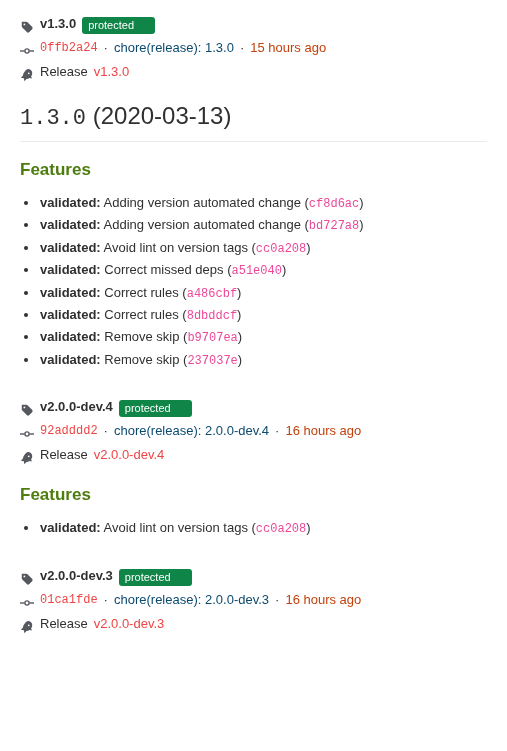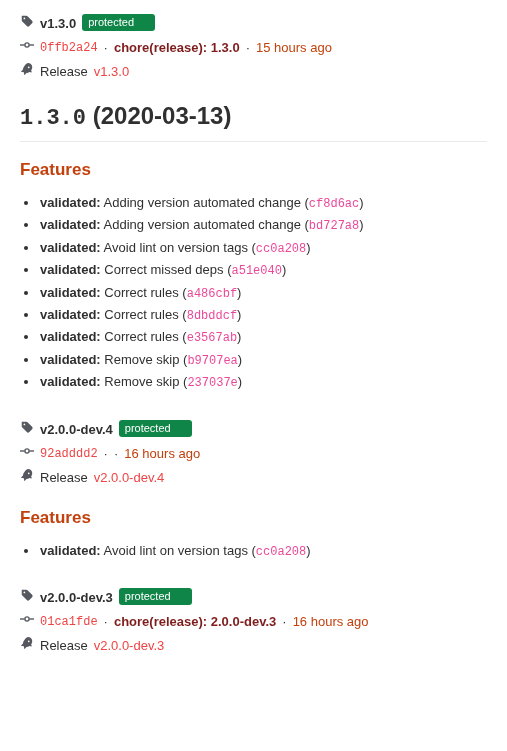--- a/index.html
+++ b/index.html
@@ -5,54 +5,54 @@
   * { box-sizing: border-box; margin: 0; padding: 0; -webkit-font-smoothing: antialiased; }
   body {
     font-family: -apple-system, BlinkMacSystemFont, "Segoe UI", Helvetica, Arial, sans-serif;
     color: #303030;
     background: #fff;
     padding: 14px 20px 40px 20px;
     width: 507px;
     font-size: 13px;
   }
   .release { margin-bottom: 24px; }
-  .row { display: flex; align-items: flex-start; gap: 6px; margin-bottom: 4px; line-height: 20px; }
+  .row { display: flex; align-items: flex-end; gap: 6px; margin-bottom: 4px; line-height: 20px; }
   .row .icon { width: 14px; height: 14px; color: #55585f; display:inline-flex; align-items:center; justify-content:center; flex-shrink: 0; }
   .row .icon svg { display:block; }
   .tag-name { font-weight: 600; color: #303030; }
   .badge {
     background: #108548;
     color: #fff;
     font-size: 11px;
     font-weight: 400;
     padding: 1px 21px 2px 6px;
     border-radius: 3px;
     line-height: 14px;
   }
   .link { color: #ef4444; text-decoration: none; }
   .link.mono { font-family: "SFMono-Regular", Consolas, "Liberation Mono", Menlo, monospace; font-size: 12px; }
-  .commit-text { color: #7f1d1d; font-weight: bold; }
+  .commit-text { color: #0c4a6e; }
   .sep { color: #303030; }
   .time { color: #c2410c; }
 
   .body { margin-top: 20px; }
   h1.heading {
     font-size: 24px;
-    font-weight: 700;
+    font-weight: 400;
     padding-bottom: 10px;
     border-bottom: 1px solid #eaeaea;
     margin-bottom: 18px;
     color: #303030;
   }
   h1.heading .ver { font-family: "SFMono-Regular", Consolas, "Liberation Mono", Menlo, monospace; font-size: 22px; }
   h2.sub {
     font-size: 17px;
     font-weight: 600;
     margin: 18px 0 12px 0;
-    color: #c2410c;
+    color: #4d7c0f;
   }
   ul.features {
     list-style: none;
     padding-left: 20px;
     margin-bottom: 26px;
   }
   ul.features li {
     position: relative;
     line-height: 1.7;
     color: #303030;
@@ -115,21 +115,20 @@
       <div class="body">
         <h1 class="heading"><span class="ver">1.3.0</span> <span>(2020-03-13)</span></h1>
         <h2 class="sub">Features</h2>
         <ul class="features">
           <li><span class="lbl">validated:</span> <span>Adding version automated change</span> (<span class="hash">cf8d6ac</span>)</li>
           <li><span class="lbl">validated:</span> <span>Adding version automated change</span> (<span class="hash">bd727a8</span>)</li>
           <li><span class="lbl">validated:</span> <span>Avoid lint on version tags</span> (<span class="hash">cc0a208</span>)</li>
           <li><span class="lbl">validated:</span> <span>Correct missed deps</span> (<span class="hash">a51e040</span>)</li>
           <li><span class="lbl">validated:</span> <span>Correct rules</span> (<span class="hash">a486cbf</span>)</li>
           <li><span class="lbl">validated:</span> <span>Correct rules</span> (<span class="hash">8dbddcf</span>)</li>
-          <li><span class="lbl">validated:</span> <span>Correct rules</span> (<span class="hash">e3567ab</span>)</li>
           <li><span class="lbl">validated:</span> <span>Remove skip</span> (<span class="hash">b9707ea</span>)</li>
           <li><span class="lbl">validated:</span> <span>Remove skip</span> (<span class="hash">237037e</span>)</li>
         </ul>
       </div>
     </div>
     <div class="release">
       <div class="row">
         <span class="icon">
           <svg viewBox="0 0 16 16" width="14" height="14" fill="currentColor">
             <path d="M2 2h5.17a2 2 0 0 1 1.42.59l5.24 5.24a2 2 0 0 1 0 2.83l-3.17 3.17a2 2 0 0 1-2.83 0L2.59 8.59A2 2 0 0 1 2 7.17V2zm3 2a1 1 0 1 0 0 2 1 1 0 0 0 0-2z"></path>
@@ -141,20 +140,21 @@
       <div class="row">
         <span class="icon">
           <svg viewBox="0 0 16 16" width="14" height="14" fill="none" stroke="currentColor" stroke-width="1.6">
             <circle cx="8" cy="8" r="2.4"></circle>
             <line x1="0" y1="8" x2="5.2" y2="8"></line>
             <line x1="10.8" y1="8" x2="16" y2="8"></line>
           </svg>
         </span>
         <a class="link mono" href="#">92adddd2</a>
         <span class="sep"> · </span>
+        <span class="commit-text">chore(release): 2.0.0-dev.4</span>
         <span class="sep"> · </span>
         <span class="time">16 hours ago</span>
       </div>
       <div class="row">
         <span class="icon">
           <svg viewBox="0 0 16 16" width="14" height="14" fill="currentColor">
             <path d="M9 1c3 0 5 2 5 5 0 1.2-.4 2.4-1.2 3.5l.7 2.6-2.6-.7C9.8 12.2 8.6 12.6 7.4 12.6L5 15l-.6-3.4L1 11l2.4-2.4C3.4 7.4 3.8 6.2 4.6 5.1 5.7 3.6 7.3 1 9 1zM10 5a1 1 0 1 0 0 2 1 1 0 0 0 0-2z"></path>
           </svg>
         </span>
         <span>Release</span> 

